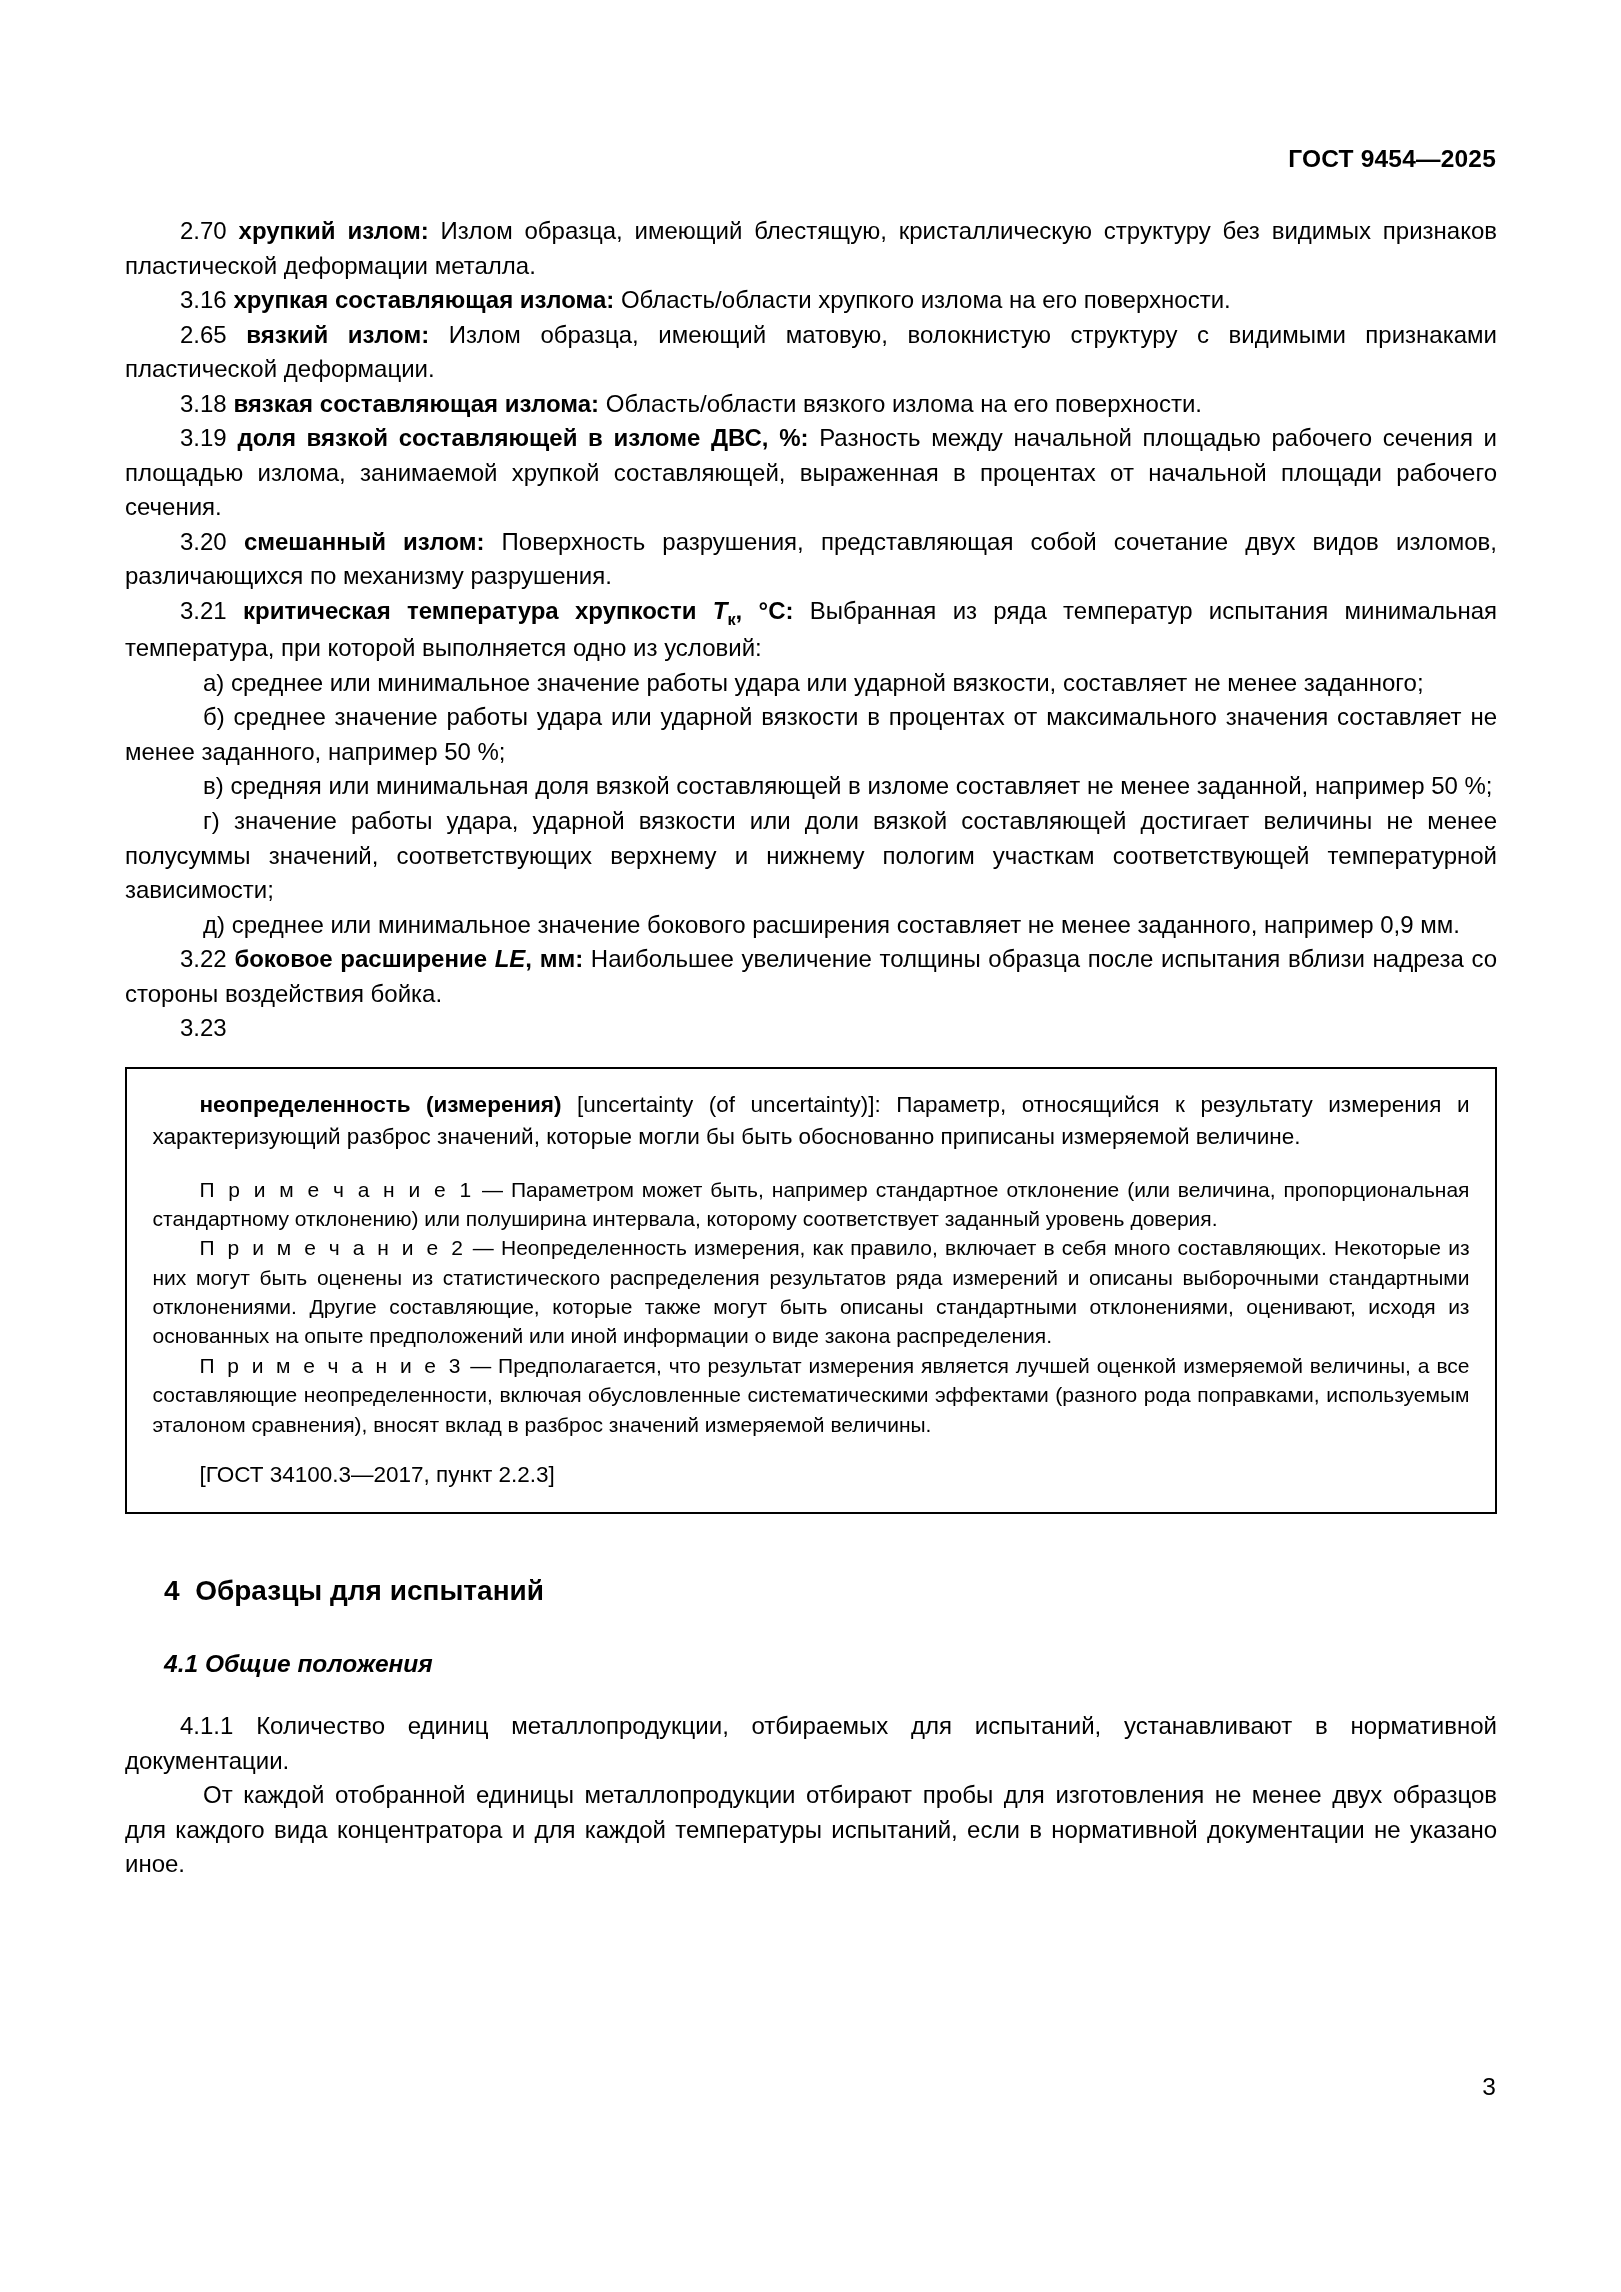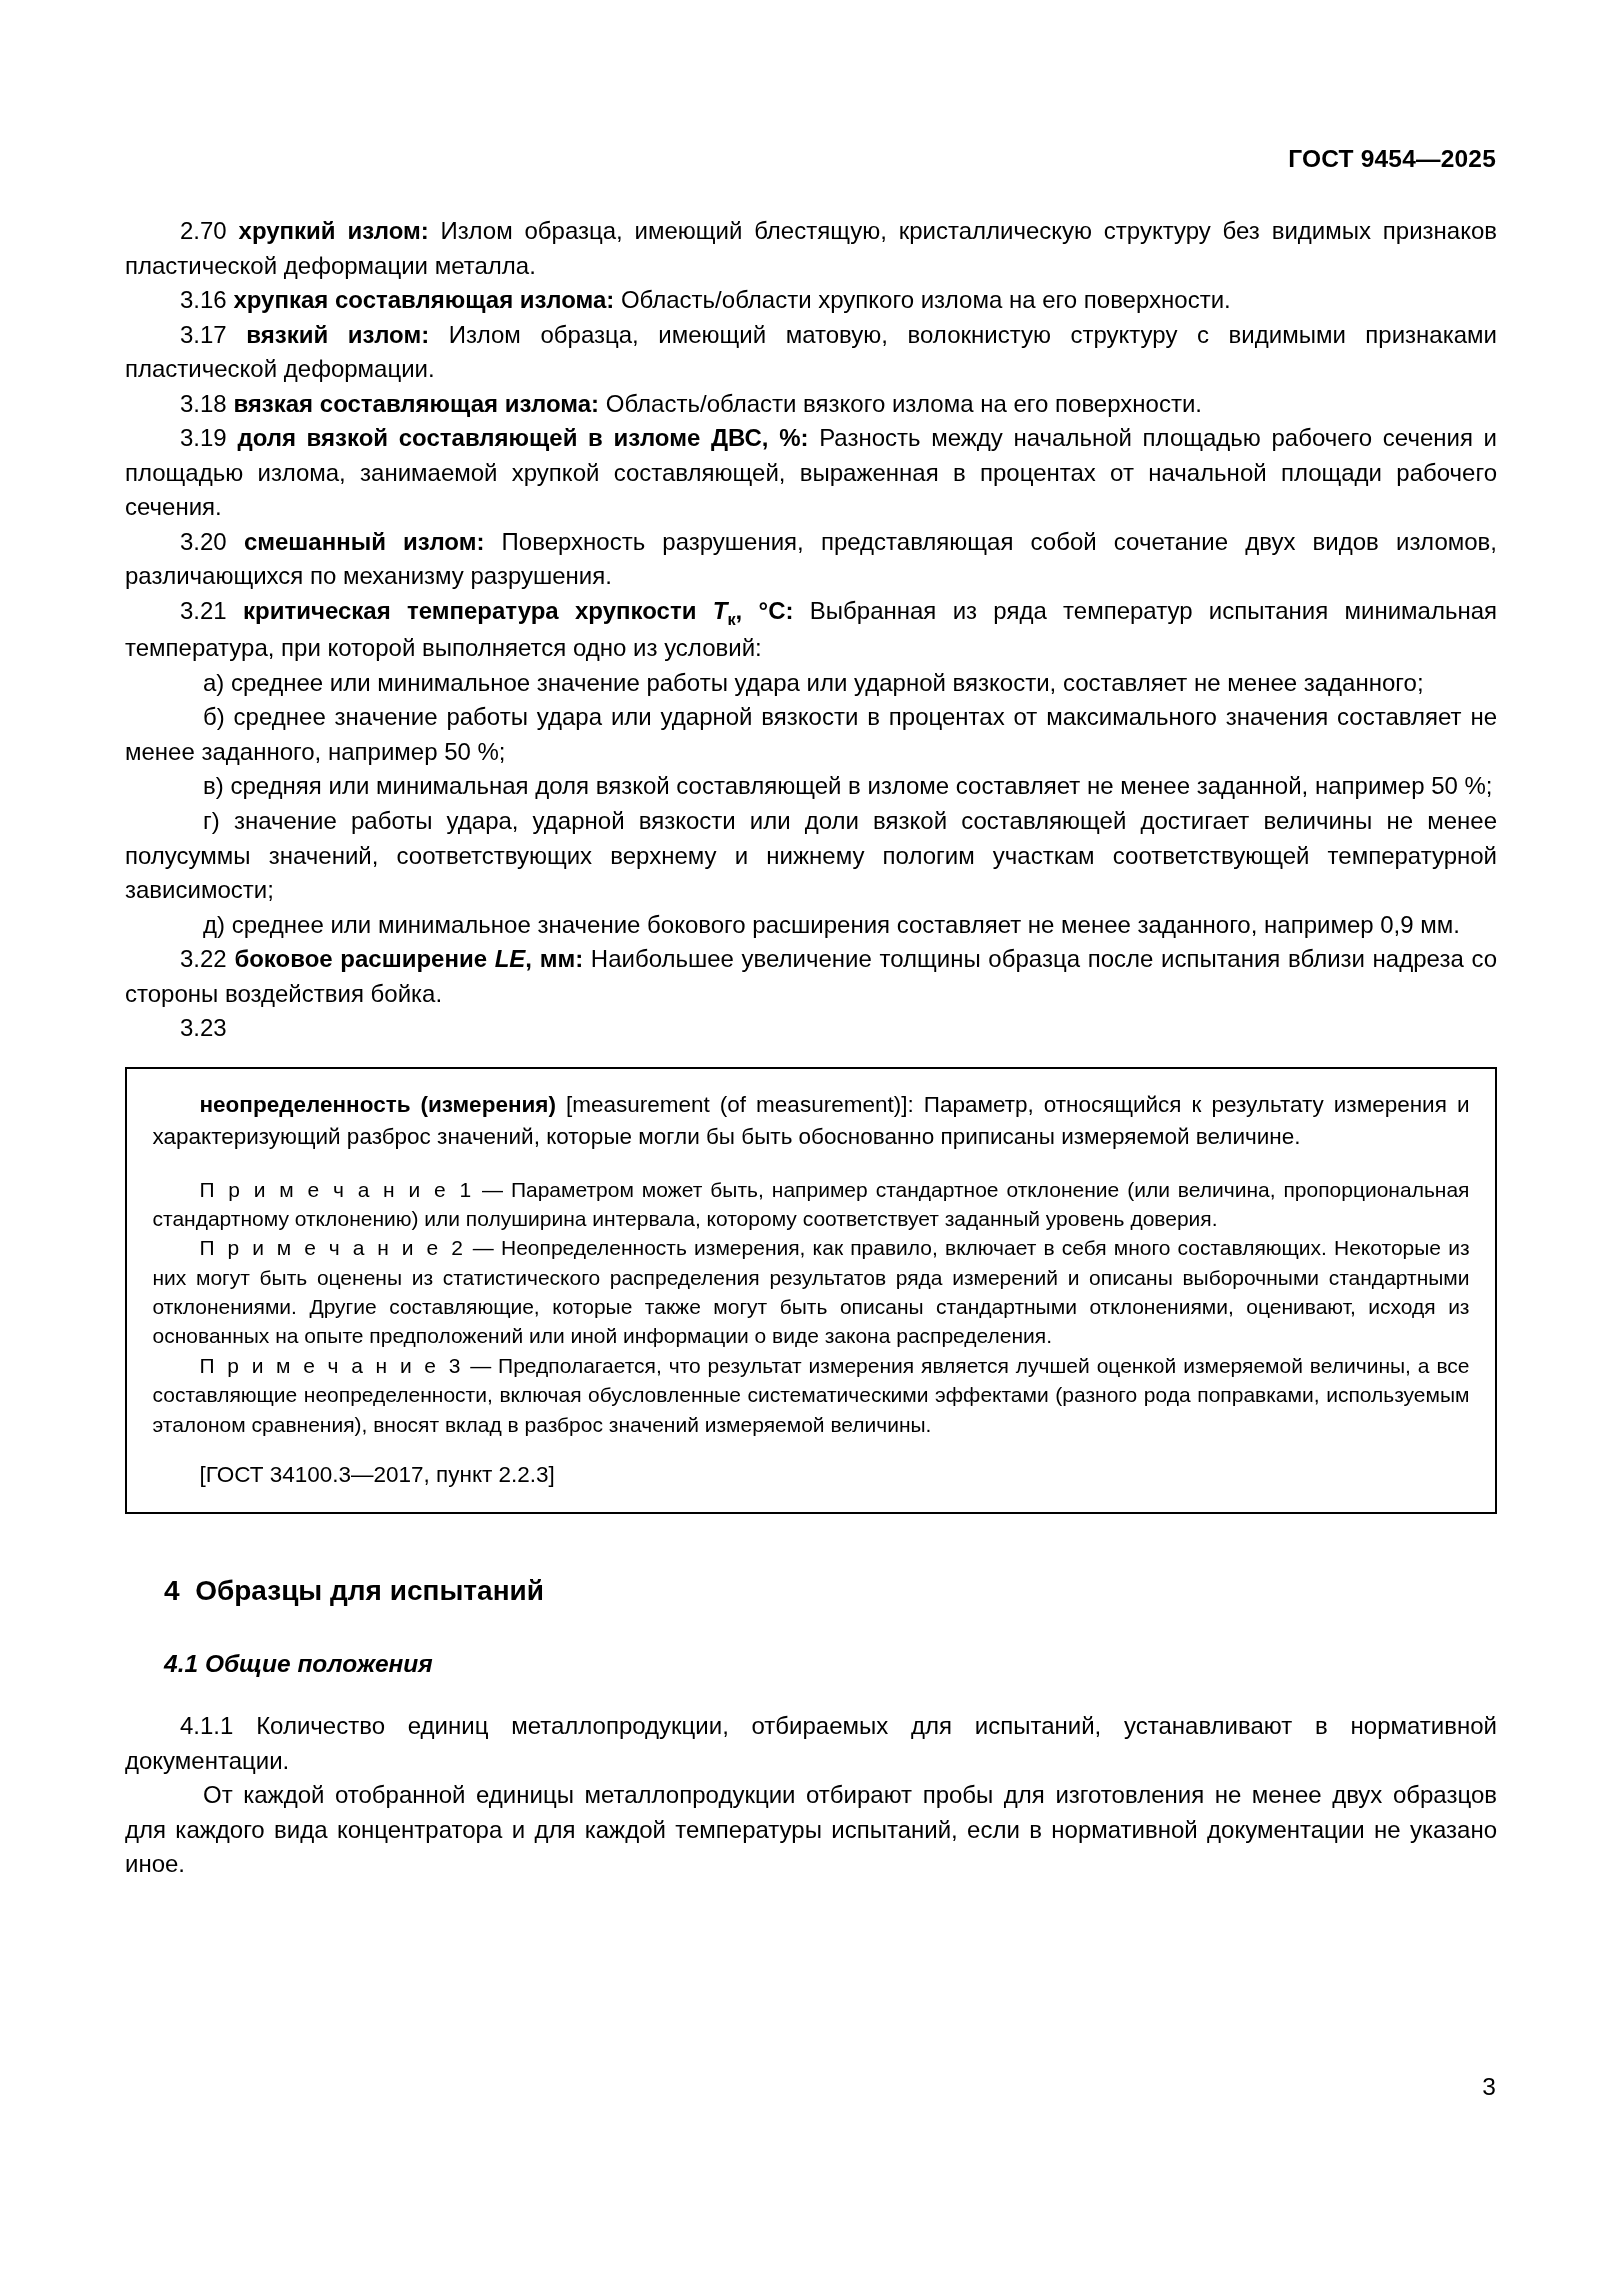--- a/index.html
+++ b/index.html
@@ -104,42 +104,42 @@
 <div class="page">
 
   <div class="header">ГОСТ 9454—2025</div>
 
   <div class="content">
 
     <p class="ind"><span>2.70</span> <b>хрупкий излом:</b><span> Излом образца, имеющий блестящую, кристаллическую структуру без видимых признаков пластической деформации металла.</span></p>
 
     <p class="ind"><span>3.16</span> <b>хрупкая составляющая излома:</b><span> Область/области хрупкого излома на его поверхности.</span></p>
 
-    <p class="ind"><span>3.17</span> <b>вязкий излом:</b><span> Излом образца, имеющий матовую, волокнистую структуру с видимыми признаками пластической деформации.</span></p>
+    <p class="ind"><span>2.65</span> <b>вязкий излом:</b><span> Излом образца, имеющий матовую, волокнистую структуру с видимыми признаками пластической деформации.</span></p>
 
     <p class="ind"><span>3.18</span> <b>вязкая составляющая излома:</b><span> Область/области вязкого излома на его поверхности.</span></p>
 
     <p class="ind"><span>3.19</span> <b>доля вязкой составляющей в изломе ДВС, %:</b><span> Разность между начальной площадью рабочего сечения и площадью излома, занимаемой хрупкой составляющей, выраженная в процентах от начальной площади рабочего сечения.</span></p>
 
     <p class="ind"><span>3.20</span> <b>смешанный излом:</b><span> Поверхность разрушения, представляющая собой сочетание двух видов изломов, различающихся по механизму разрушения.</span></p>
 
     <p class="ind"><span>3.21</span> <b>критическая температура хрупкости </b><b style="font-style:italic">T</b><b class="sub">к</b><b>, °С:</b><span> Выбранная из ряда температур испытания минимальная температура, при которой выполняется одно из условий:</span></p>
 
     <p class="ind2">а)  среднее или минимальное значение работы удара или ударной вязкости, составляет не менее заданного;</p>
     <p class="ind2">б)  среднее значение работы удара или ударной вязкости в процентах от максимального значения составляет не менее заданного, например 50 %;</p>
     <p class="ind2">в)  средняя или минимальная доля вязкой составляющей в изломе составляет не менее заданной, например 50 %;</p>
     <p class="ind2">г)  значение работы удара, ударной вязкости или доли вязкой составляющей достигает величины не менее полусуммы значений, соответствующих верхнему и нижнему пологим участкам соответствующей температурной зависимости;</p>
     <p class="ind2">д)  среднее или минимальное значение бокового расширения составляет не менее заданного, например 0,9 мм.</p>
 
     <p class="ind"><span>3.22</span> <b>боковое расширение </b><b style="font-style:italic">LE</b><b>, мм:</b><span> Наибольшее увеличение толщины образца после испытания вблизи надреза со стороны воздействия бойка.</span></p>
 
     <p class="ind">3.23</p>
 
     <div class="boxwrap">
-      <p class="first"><b>неопределенность (измерения)</b><span> [measurement (of measurement)]: </span><span>Параметр, относящийся к результату измерения и характеризующий разброс значений, которые могли бы быть обоснованно приписаны измеряемой величине.</span></p>
+      <p class="first"><b>неопределенность (измерения)</b><span> [uncertainty (of uncertainty)]: </span><span>Параметр, относящийся к результату измерения и характеризующий разброс значений, которые могли бы быть обоснованно приписаны измеряемой величине.</span></p>
 
       <p class="note" style="margin-top:21.6px"><span class="spaced">П р и м е ч а н и е   1</span><span> — Параметром может быть, например стандартное отклонение (или величина, пропорциональная стандартному отклонению) или полуширина интервала, которому соответствует заданный уровень доверия.</span></p>
 
       <p class="note"><span class="spaced">П р и м е ч а н и е   2</span><span> — Неопределенность измерения, как правило, включает в себя много составляющих. Некоторые из них могут быть оценены из статистического распределения результатов ряда измерений и описаны выборочными стандартными отклонениями. Другие составляющие, которые также могут быть описаны стандартными отклонениями, оценивают, исходя из основанных на опыте предположений или иной информации о виде закона распределения.</span></p>
 
       <p class="note"><span class="spaced">П р и м е ч а н и е   3</span><span> — Предполагается, что результат измерения является лучшей оценкой измеряемой величины, а все составляющие неопределенности, включая обусловленные систематическими эффектами (разного рода поправками, используемым эталоном сравнения), вносят вклад в разброс значений измеряемой величины.</span></p>
 
       <p class="src">[ГОСТ 34100.3—2017, пункт 2.2.3]</p>
     </div>
 

